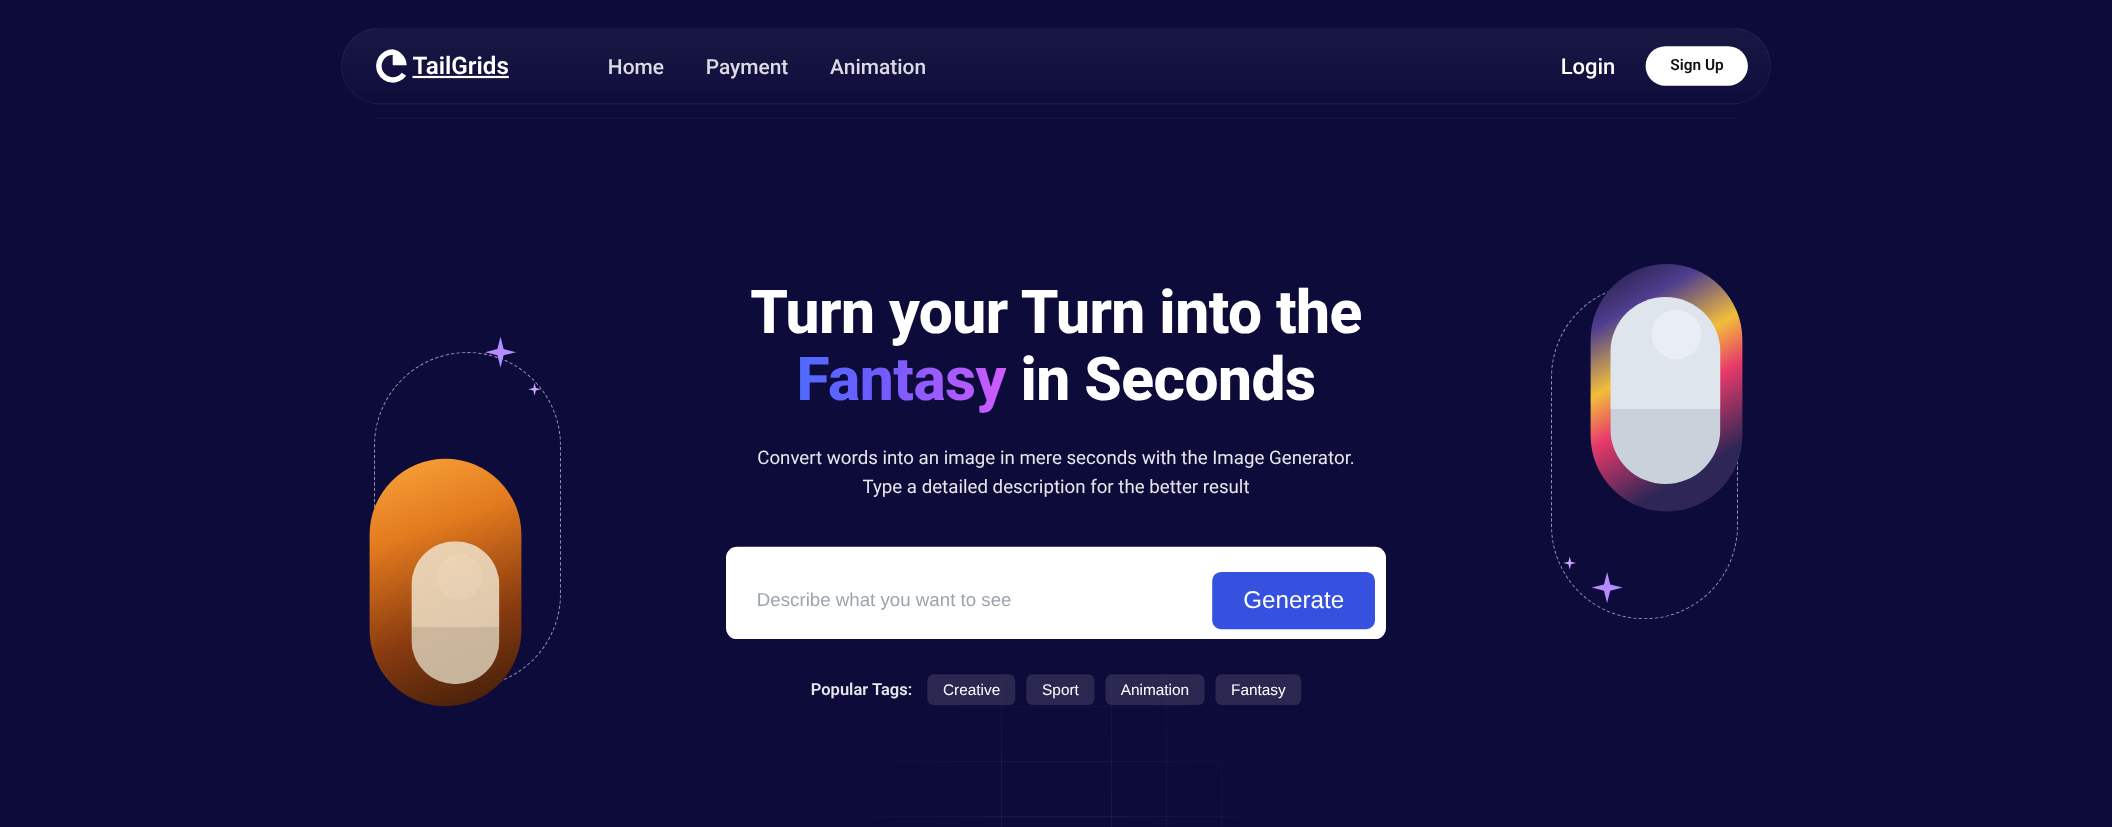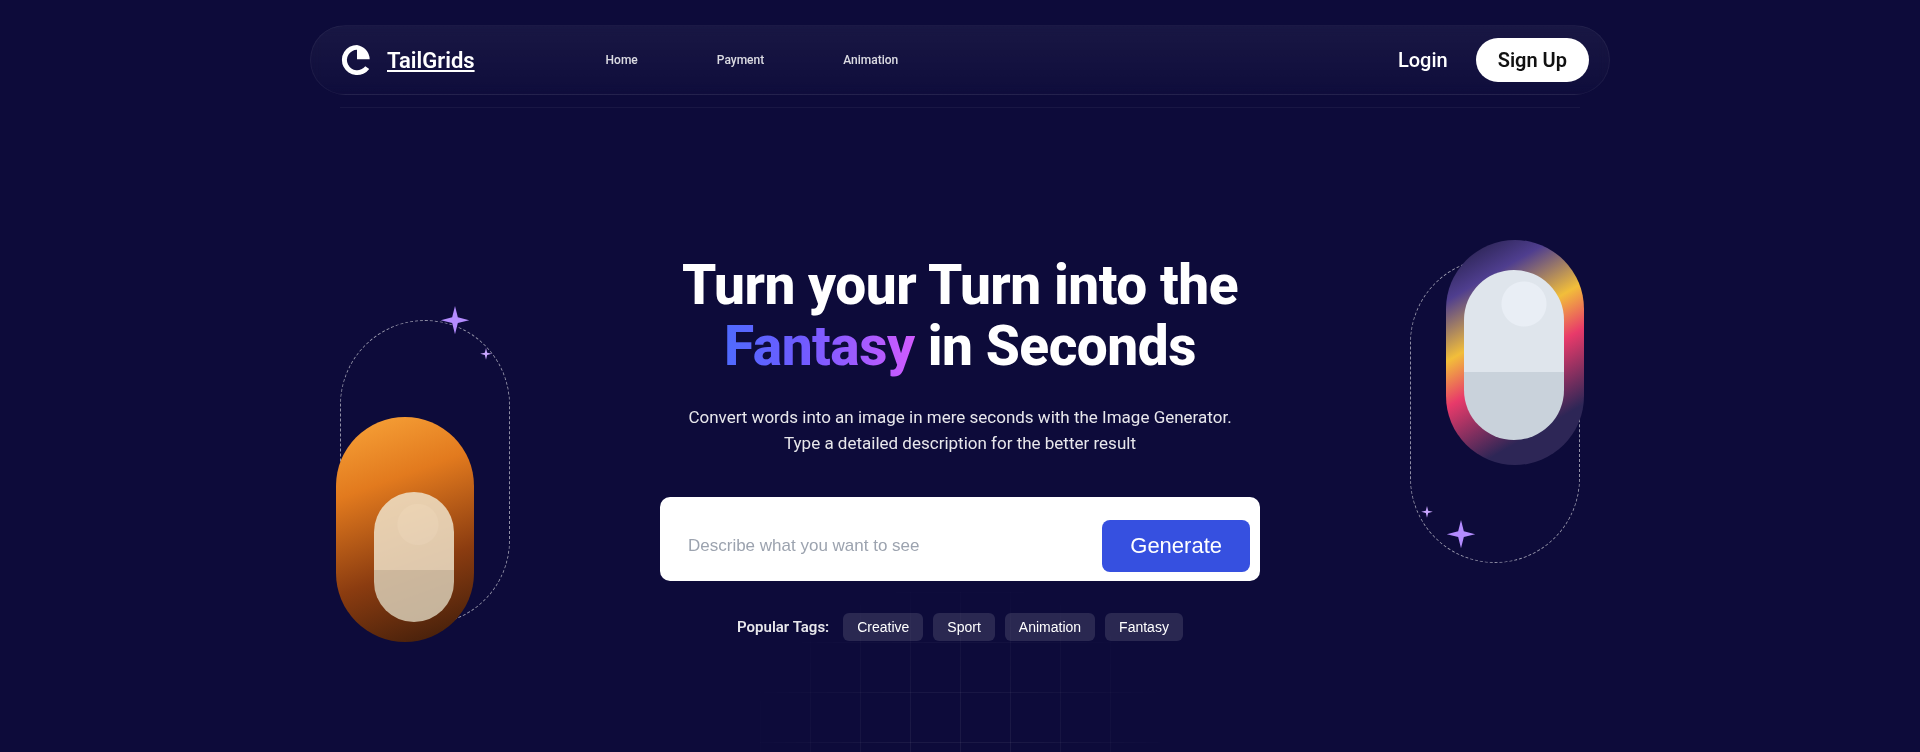--- a/index.html
+++ b/index.html
@@ -34,60 +34,59 @@
     top: 107px;
     left: 50%;
     transform: translateX(-50%);
     width: 1240px;
     height: 1px;
     background: rgba(255,255,255,0.05);
   }
   .logo {
     display: flex;
     align-items: center;
-    gap: 12px;
+    gap: 0;
     font-weight: 600;
     font-size: 22px;
     color: #fff;
   }
   .logo-mark {
     width: 36px;
     height: 36px;
     color: #fff;
   }
   .nav-links {
     display: flex;
     gap: 38px;
     margin-left: 90px;
   }
   .nav-links a {
     color: rgba(255,255,255,0.85);
     text-decoration: none;
-    font-size: 12px;
+    font-size: 19px;
     font-weight: 500;
-    margin-left: 41px;
   }
   .auth {
     margin-left: auto;
     display: flex;
     align-items: center;
     gap: 28px;
   }
   .login {
     color: #fff;
     font-size: 20px;
     font-weight: 500;
     text-decoration: none;
   }
   .signup {
     background: #fff;
     color: #111;
     border-radius: 999px;
     padding: 10px 22px;
-    font-size: 20px;
+    font-size: 14px;
     font-weight: 600;
     text-decoration: none;
   }
 
   
   .hero {
     position: absolute;
     top: 255px;
     left: 50%;
     transform: translateX(-50%);

